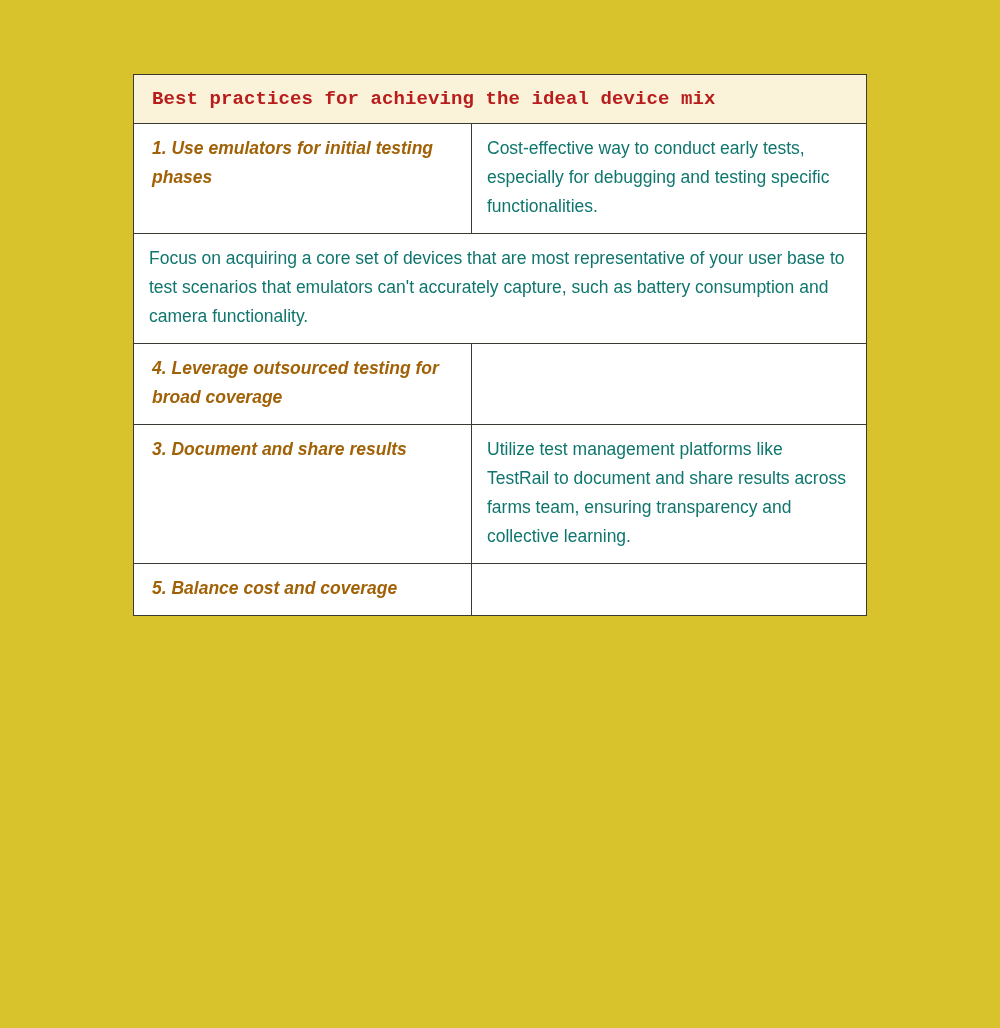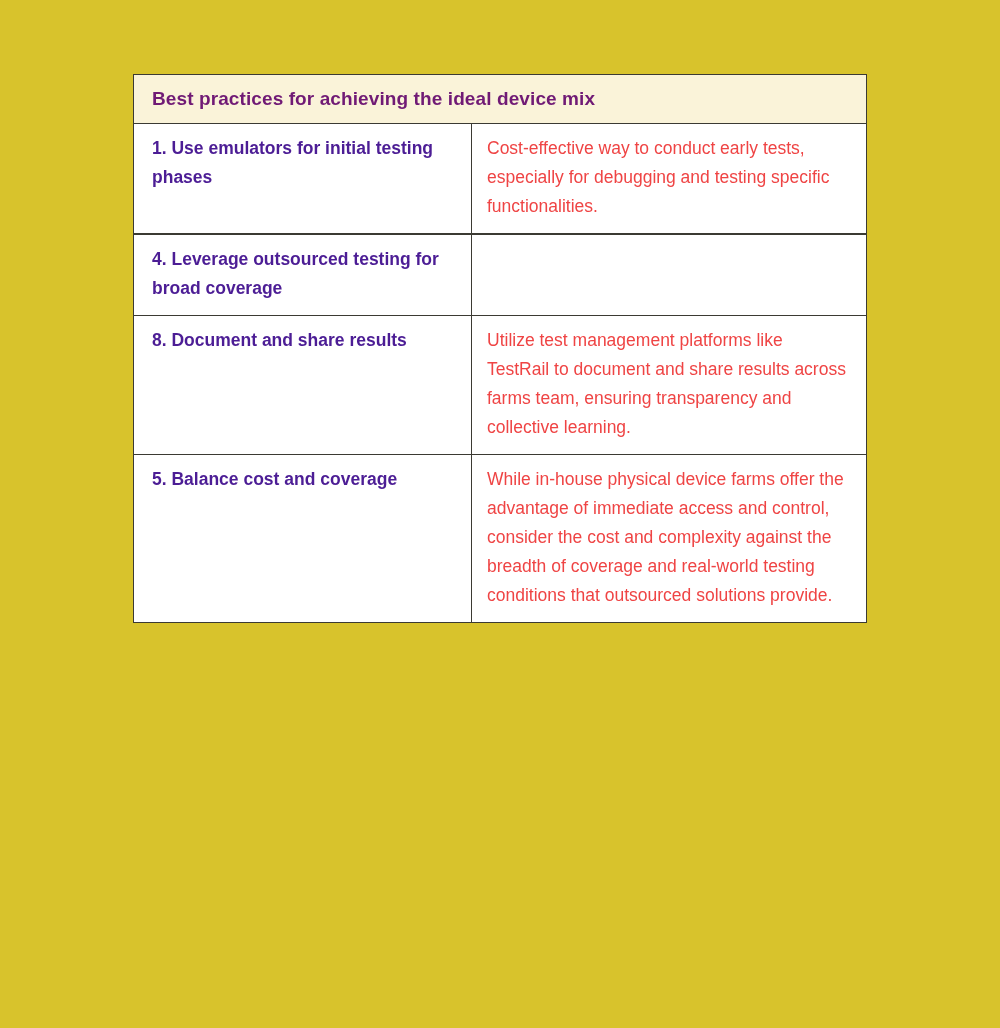--- a/index.html
+++ b/index.html
@@ -23,72 +23,74 @@
     border-bottom: 1px solid #3b3a33;
     height: 49px;
     display: flex;
     align-items: center;
     padding: 0 18px;
   }
   .table-title {
     font-size: 19px;
     font-weight: 700;
     letter-spacing: 0.1px;
-    color: #701a75;
+    color: #b91c1c;
+    font-family: Liberation Mono, monospace;
   }
   .t-row {
     display: flex;
     border-bottom: 1px solid #3b3a33;
     background: #ffffff;
   }
   .t-row:last-child { border-bottom: none; }
   .cell {
     font-size: 17.5px;
     line-height: 29px;
     padding: 10px 16px 12px 18px;
   }
   .cell.practice {
     flex: 0 0 338px;
     width: 338px;
     border-right: 1px solid #3b3a33;
     font-weight: 700;
-    color: #4c1d95;
+    color: #a16207;
+    font-style: italic;
   }
   .cell.description {
     flex: 1 1 auto;
     padding-left: 15px;
     padding-right: 20px;
     font-weight: 400;
-    color: #ef4444;
+    color: #0f766e;
   }
 </style>
 </head>
 <body>
 
 <div class="table-wrap">
 
   <div class="table-header">
     <span class="table-title">Best practices for achieving the ideal device mix</span>
   </div>
 
   <div class="t-row">
     <div class="cell practice">1. Use emulators for initial testing phases</div>
     <div class="cell description">Cost-effective way to conduct early tests, especially for debugging and testing specific functionalities.</div>
   </div>
 
   <div class="t-row">
+    <div class="cell description">Focus on acquiring a core set of devices that are most representative of your user base to test scenarios that emulators can't accurately capture, such as battery consumption and camera functionality.</div>
   </div>
 
   <div class="t-row">
     <div class="cell practice">4. Leverage outsourced testing for broad coverage</div>
   </div>
 
   <div class="t-row">
-    <div class="cell practice">8. Document and share results</div>
+    <div class="cell practice">3. Document and share results</div>
     <div class="cell description">Utilize test management platforms like TestRail to document and share results across farms team, ensuring transparency and collective learning.</div>
   </div>
 
   <div class="t-row">
     <div class="cell practice">5. Balance cost and coverage</div>
-    <div class="cell description">While in-house physical device farms offer the advantage of immediate access and control, consider the cost and complexity against the breadth of coverage and real-world testing conditions that outsourced solutions provide.</div>
   </div>
 
 </div>
 
 </body></html>

